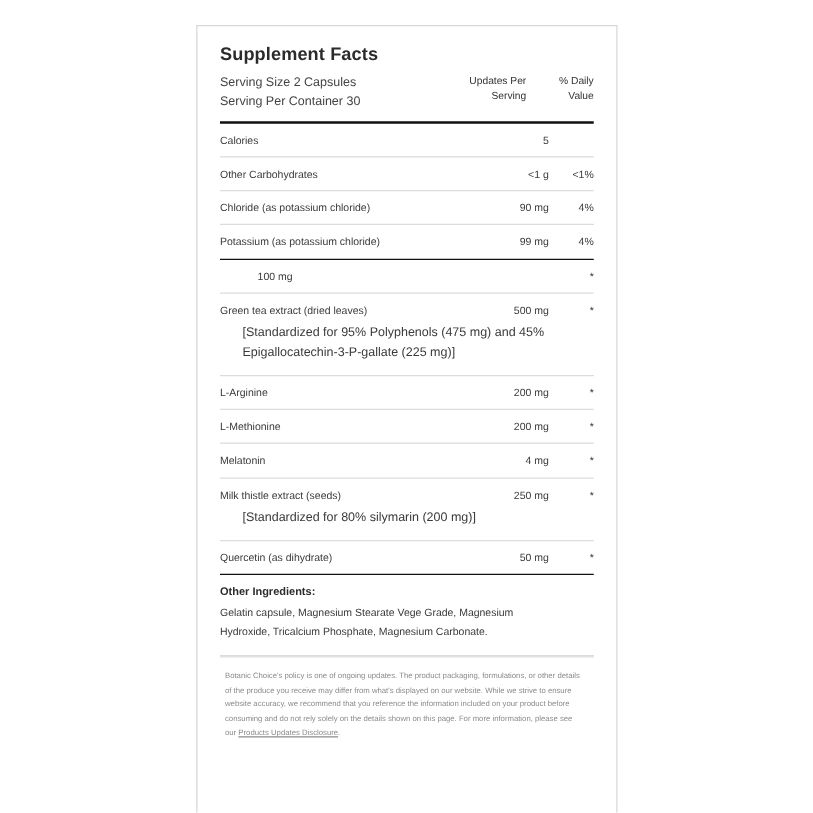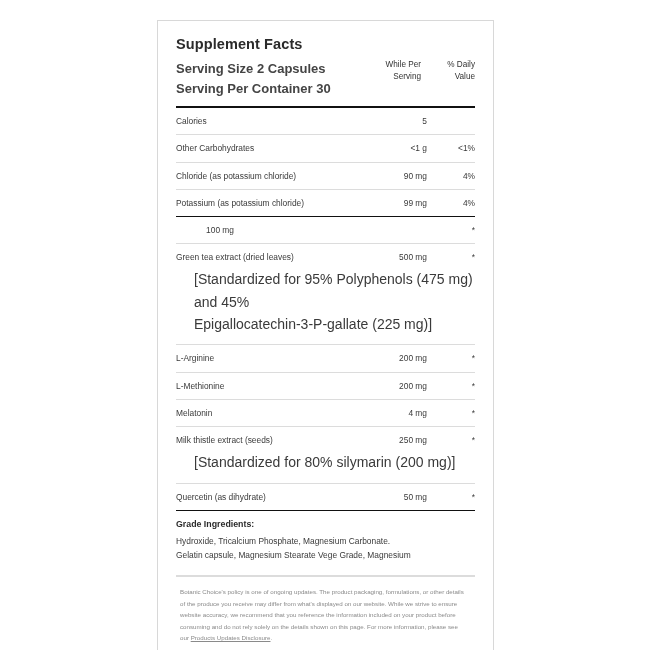--- a/index.html
+++ b/index.html
@@ -38,25 +38,24 @@
     letter-spacing: 0.1px;
     margin: 0 0 4px 0;
     line-height: 1.3;
   }
   .serving-head {
     display: flex;
     justify-content: space-between;
     align-items: flex-start;
   }
   .serving-left {
-    font-size: 13px;
+    font-size: 10px;
     color: #444;
     line-height: 1.55;
     padding-top: 1px;
-    font-weight: bold;
   }
   .serving-right {
     display: flex;
     gap: 18px;
     text-align: right;
     font-size: 8.2px;
     color: #333;
     line-height: 1.5;
     padding-top: 1px;
   }
@@ -81,38 +80,37 @@
     margin: 0;
   }
   .row {
     display: flex;
     align-items: flex-start;
     justify-content: space-between;
     padding: 7px 0 7px 0;
     font-size: 8.4px;
     color: #3a3a3a;
     line-height: 1.45;
-    gap: 12px;
   }
   .row .name {
     flex: 1 1 auto;
     padding-right: 6px;
   }
   .row .amt {
     width: 58px;
     text-align: right;
     flex: 0 0 58px;
   }
   .row .dv {
     width: 36px;
     text-align: right;
     flex: 0 0 36px;
   }
   .sub {
-    font-size: 14px;
+    font-size: 10px;
     color: #3a3a3a;
     line-height: 1.6;
     padding: 0 0 9px 18px;
     margin-top: -2px;
   }
   .sub-line {
     display: block;
   }
   .other-head {
     font-size: 8.8px;
@@ -150,21 +148,21 @@
 
     <div class="title">Supplement Facts</div>
 
     <div class="serving-head">
       <div class="serving-left">
         <div>Serving Size 2 Capsules</div>
         <div>Serving Per Container 30</div>
       </div>
       <div class="serving-right">
         <div class="col-amount">
-          <div>While Per</div>
+          <div>Updates Per</div>
           <div>Serving</div>
         </div>
         <div class="col-dv">
           <div>% Daily</div>
           <div>Value</div>
         </div>
       </div>
     </div>
 
     <div class="rule-thick"></div>
@@ -247,24 +245,24 @@
     <div class="rule-thin"></div>
 
     <div class="row">
       <div class="name">Quercetin (as dihydrate)</div>
       <div class="amt">50 mg</div>
       <div class="dv">*</div>
     </div>
 
     <div class="rule-med"></div>
 
-    <div class="other-head">Grade Ingredients:</div>
+    <div class="other-head">Other Ingredients:</div>
     <div class="other-body">
+      <span class="sub-line">Gelatin capsule, Magnesium Stearate Vege Grade, Magnesium</span>
       <span class="sub-line">Hydroxide, Tricalcium Phosphate, Magnesium Carbonate.</span>
-      <span class="sub-line">Gelatin capsule, Magnesium Stearate Vege Grade, Magnesium</span>
     </div>
 
     <div class="rule-thin"></div>
 
 
     <div class="rule-thin"></div>
 
     <div class="disclaimer">
       <span class="sub-line">Botanic Choice's policy is one of ongoing updates. The product packaging, formulations, or other details</span>
       <span class="sub-line">of the produce you receive may differ from what's displayed on our website. While we strive to ensure</span>

